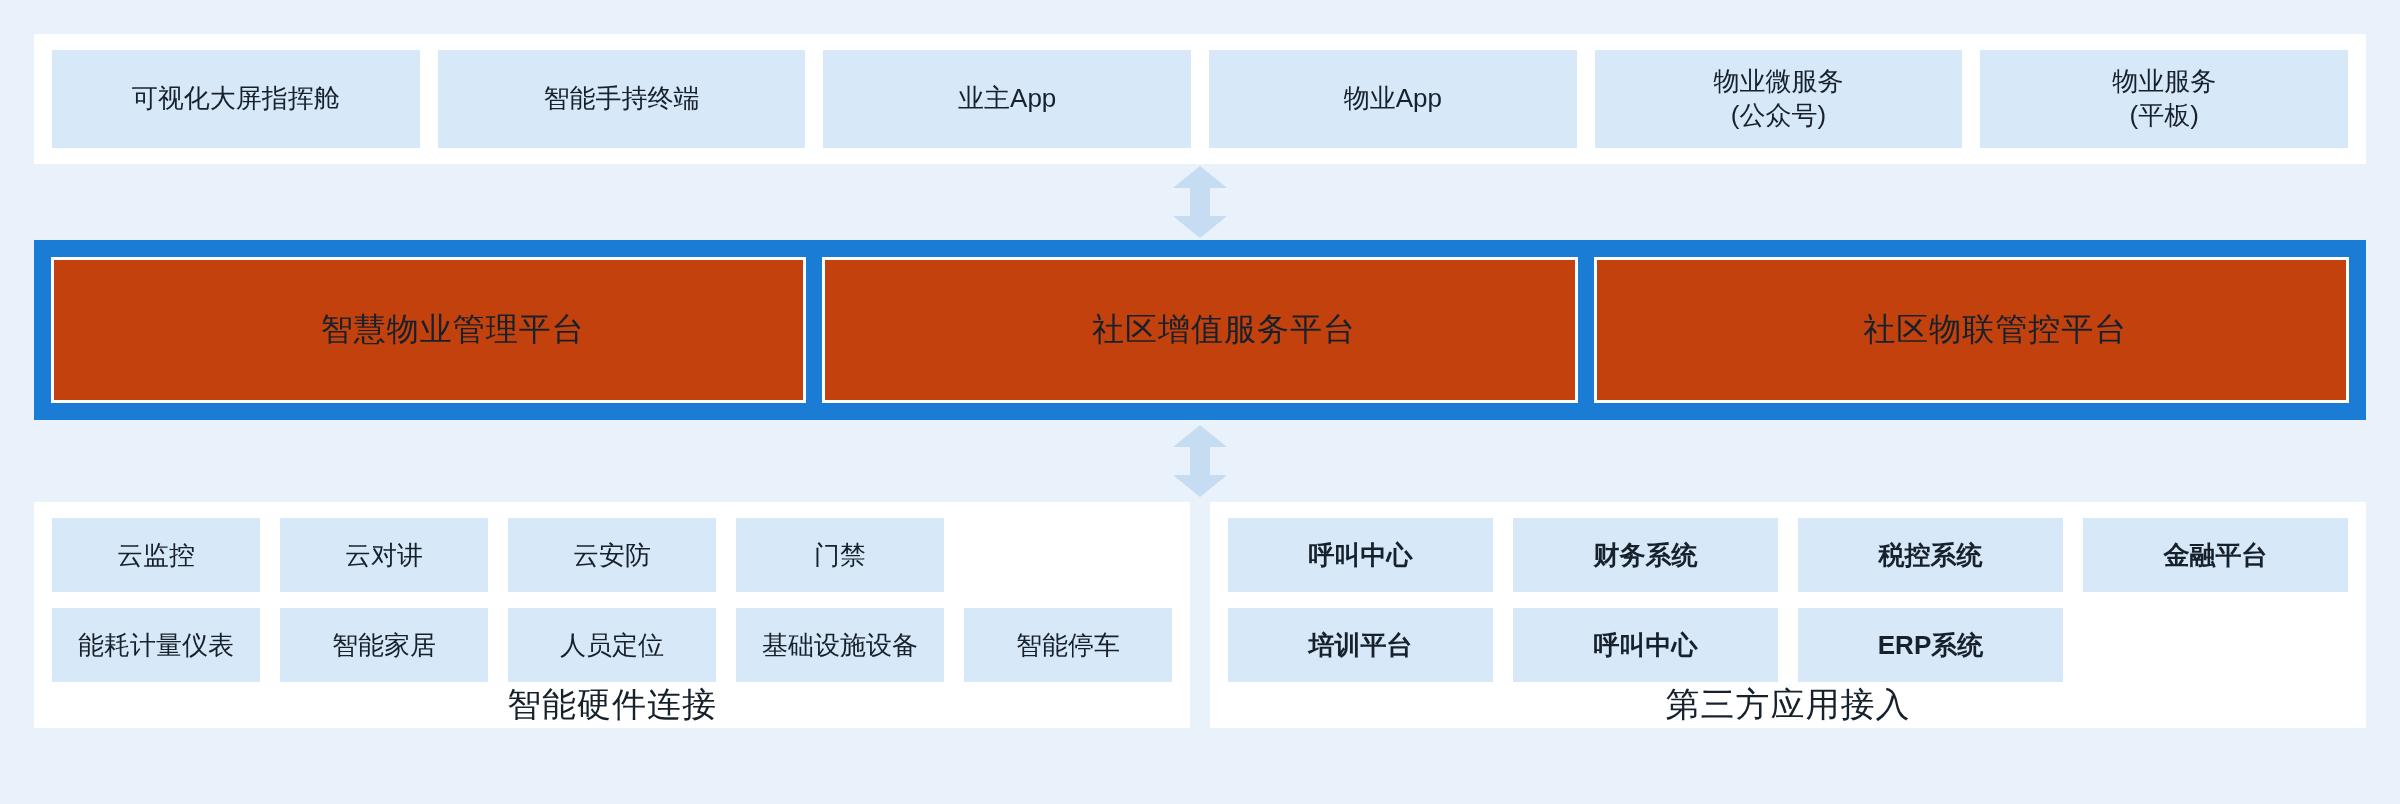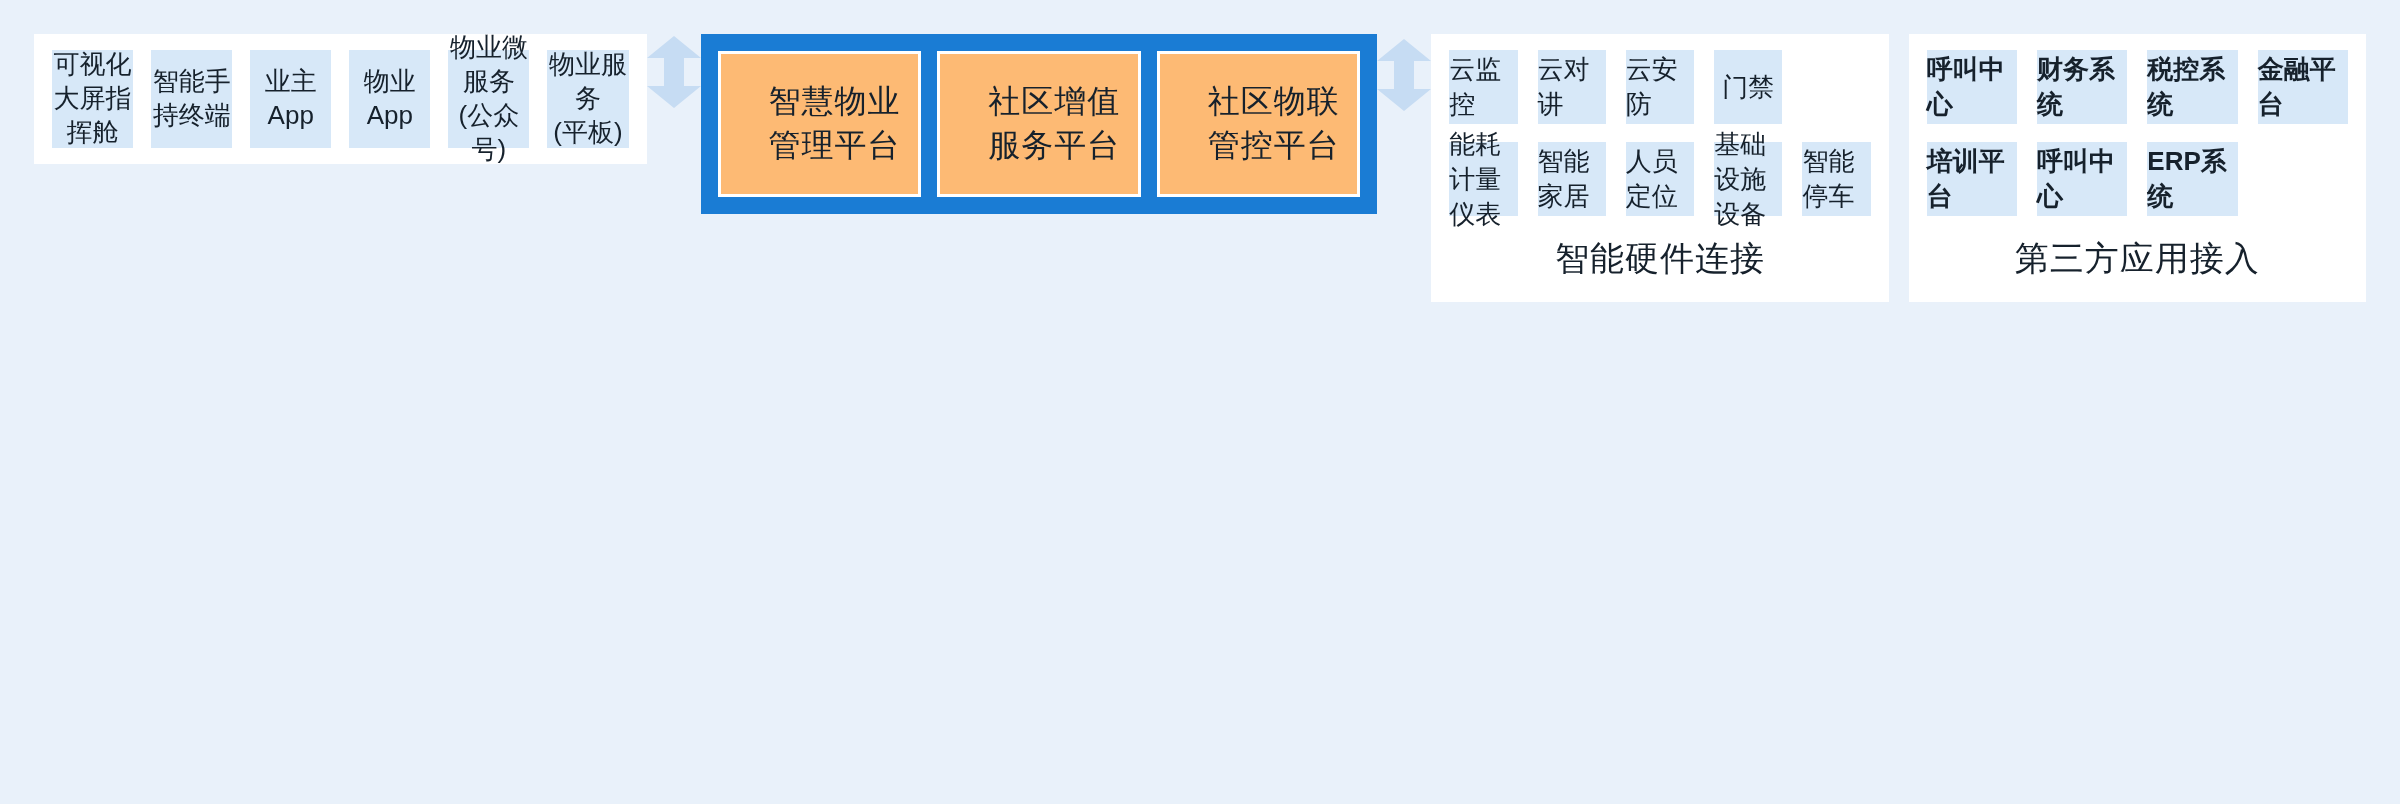--- a/index.html
+++ b/index.html
@@ -1,21 +1,21 @@
 <!DOCTYPE html>
 <html><head>
 <meta charset="utf-8">
 <style>
   html,body{margin:0;padding:0;}
   .page{
     width:2400px;height:804px;box-sizing:border-box;
     background:#e9f1fa;
     font-family:"Liberation Sans","DejaVu Sans",sans-serif;
     color:#16212c;
-    display:flex;flex-direction:row;
+    display:flex;flex-direction:column;
     padding:34px;
   }
   
   .terminals{
     background:#ffffff;height:130px;box-sizing:border-box;
     display:flex;gap:18px;padding:16px 18px;
   }
   .t-box{
     flex:1;background:#d7e8f8;
     display:flex;align-items:center;justify-content:center;
@@ -24,26 +24,26 @@
   
   .connector{display:flex;align-items:center;justify-content:center;}
   .connector-1{height:76px;}
   .connector-2{height:82px;}
   
   .platforms{
     background:#1a7cd4;height:180px;box-sizing:border-box;
     display:flex;gap:16px;padding:17px;
   }
   .p-box{
-    flex:1;background:#fdba74;border:3px solid #ffffff;box-sizing:border-box;
+    flex:1;background:#c2410c;border:3px solid #ffffff;box-sizing:border-box;
     display:flex;align-items:center;justify-content:center;
     font-size:32px;letter-spacing:1px;padding-left:48px;
   }
   
-  .bottom{display:flex;gap:20px;height:268px;}
+  .bottom{display:flex;gap:20px;height:226px;}
   .panel{
     flex:1;background:#ffffff;box-sizing:border-box;
     padding:16px 18px 0 18px;
     display:flex;flex-direction:column;
   }
   .grid{display:grid;gap:18px 20px;}
   .grid-5{grid-template-columns:repeat(5,1fr);}
   .grid-4{grid-template-columns:repeat(4,1fr);font-weight:bold;}
   .i-box{
     height:74px;background:#d7e8f8;

